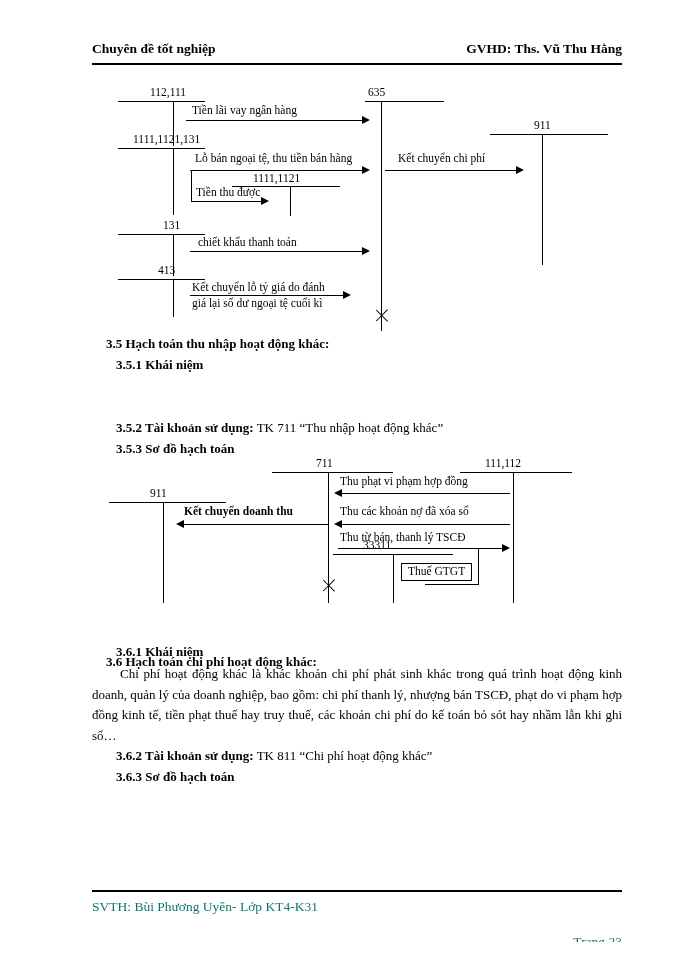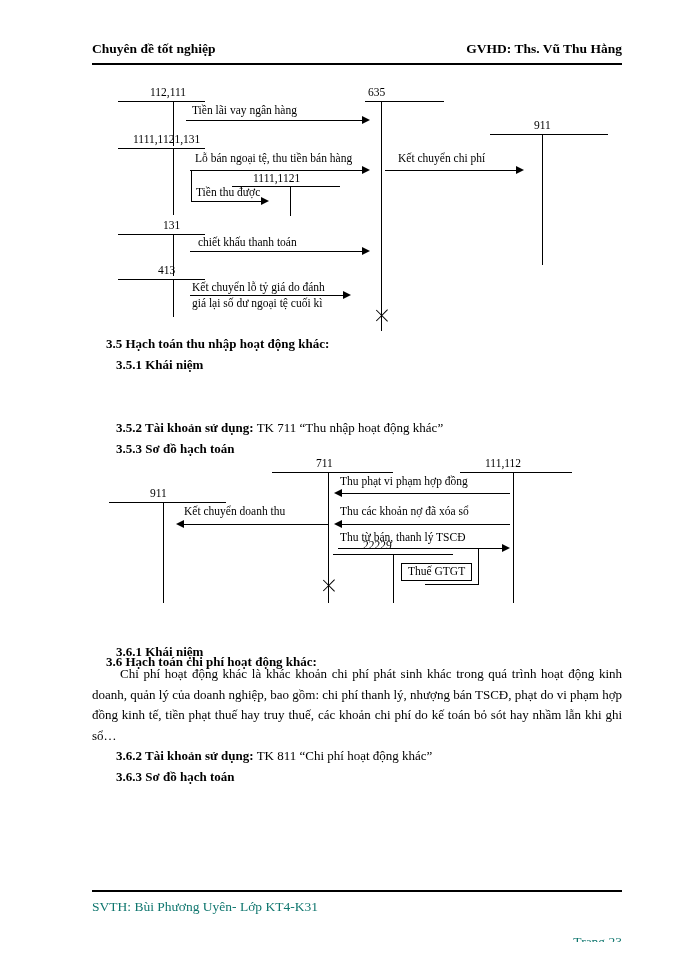--- a/index.html
+++ b/index.html
@@ -255,31 +255,31 @@
     <div class="hline thin" style="left:338px; top:524px; width:172px;"></div>
     <div class="arrow-l" style="left:334px; top:520px;"></div>
 
     <div class="lbl" style="left:340px; top:531px;">Thu từ bán, thanh lý TSCĐ</div>
     <div class="hline thin" style="left:338px; top:548px; width:166px;"></div>
     <div class="arrow-r" style="left:502px; top:544px;"></div>
 
     <div class="vline thin" style="left:478px; top:548px; height:37px;"></div>
     <div class="hline thin" style="left:425px; top:584px; width:54px;"></div>
 
-    <div class="acct" style="left:363px; top:539px;">22229</div>
+    <div class="acct" style="left:363px; top:539px;">33311</div>
     <div class="hline" style="left:333px; top:554px; width:120px;"></div>
     <div class="vline" style="left:393px; top:554px; height:49px;"></div>
 
     <div class="boxlbl" style="left:401px; top:563px;">Thuế GTGT</div>
 
     <div class="acct" style="left:150px; top:487px;">911</div>
     <div class="hline" style="left:109px; top:502px; width:117px;"></div>
     <div class="vline" style="left:163px; top:502px; height:101px;"></div>
 
-    <div class="lbl" style="left:184px; top:505px;">Kết chuyển doanh thu</div>
+    <div class="lbl" style="left:184px; top:505px;font-weight:bold;">Kết chuyển doanh thu</div>
     <div class="hline thin" style="left:183px; top:524px; width:145px;"></div>
     <div class="arrow-l" style="left:176px; top:520px;"></div>
   </div>
 
   <div class="txt heading" style="left:106px; top:621px;margin-top:31px;">3.6 Hạch toán chi phí hoạt động khác:</div>
   <div class="txt heading" style="left:116px; top:642px;">3.6.1 Khái niệm</div>
   <div class="txt para" style="top:664px;">Chi phí hoạt động khác là khác khoản chi phí phát sinh khác trong quá trình hoạt động kinh doanh, quản lý của doanh nghiệp, bao gồm: chi phí thanh lý, nhượng bán TSCĐ, phạt do vi phạm hợp đồng kinh tế, tiền phạt thuế hay truy thuế, các khoản chi phí do kế toán bỏ sót hay nhầm lẫn khi ghi sổ…</div>
   <div class="txt" style="left:116px; top:746px;">
     <span class="subhead-inline">3.6.2 Tài khoản sử dụng:</span>
     <span>TK 811 “Chi phí hoạt động khác”</span>

